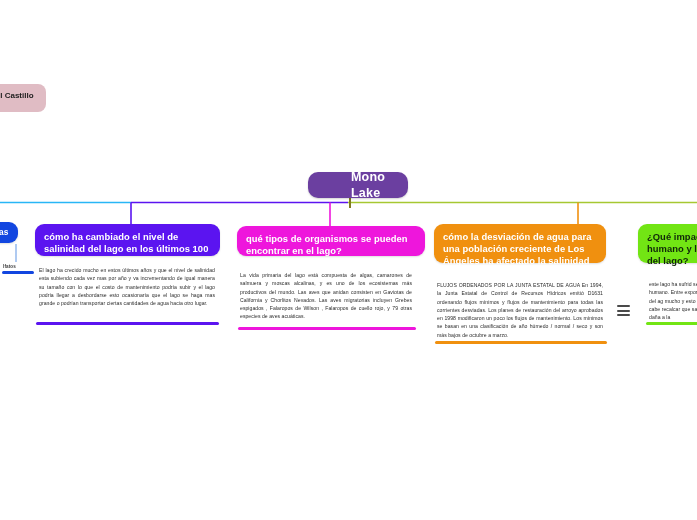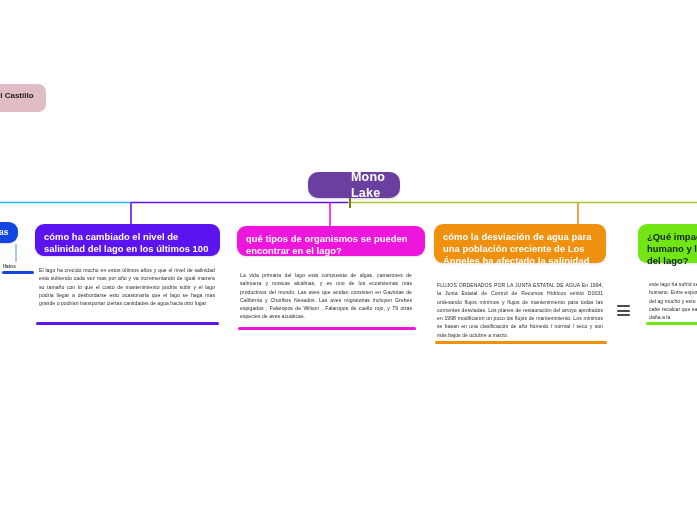--- a/index.html
+++ b/index.html
@@ -131,21 +131,21 @@
 
     <path d="M348,202.5 L697,202.5" fill="none" stroke="#a6c832" stroke-width="1.6"></path>
 
     <path d="M578,202.5 L578,226" fill="none" stroke="#f0900f" stroke-width="1.6"></path>
 
     <path d="M350,197 L350,208" fill="none" stroke="#7f7b1f" stroke-width="2"></path>
 
     <path d="M16,244 L16,262" fill="none" stroke="#7aa7e8" stroke-width="1.2"></path>
   </svg>
 
-  <div class="node root-node" style="left:308px; top:172px; width:92px; height:26px; background:#6b3fa0;padding-left:43px;">
+  <div class="node root-node" style="left:308px; top:172px; width:100px; height:26px; background:#6b3fa0;padding-left:43px;">
     <span>Mono Lake</span>
   </div>
 
   <div class="edge-card" style="left:-18px; top:84px; width:64px; height:28px; background:#e0bcc4;">
     <div>Del Castillo</div>
     <div style="font-size:6px; margin-top:1px;">·</div>
   </div>
 
   <div class="node branch-node" style="left:-20px; top:222px; width:38px; height:21px; background:#1246e0; font-size:8.4px; display:flex; align-items:center;">
     <span>eltas</span>

